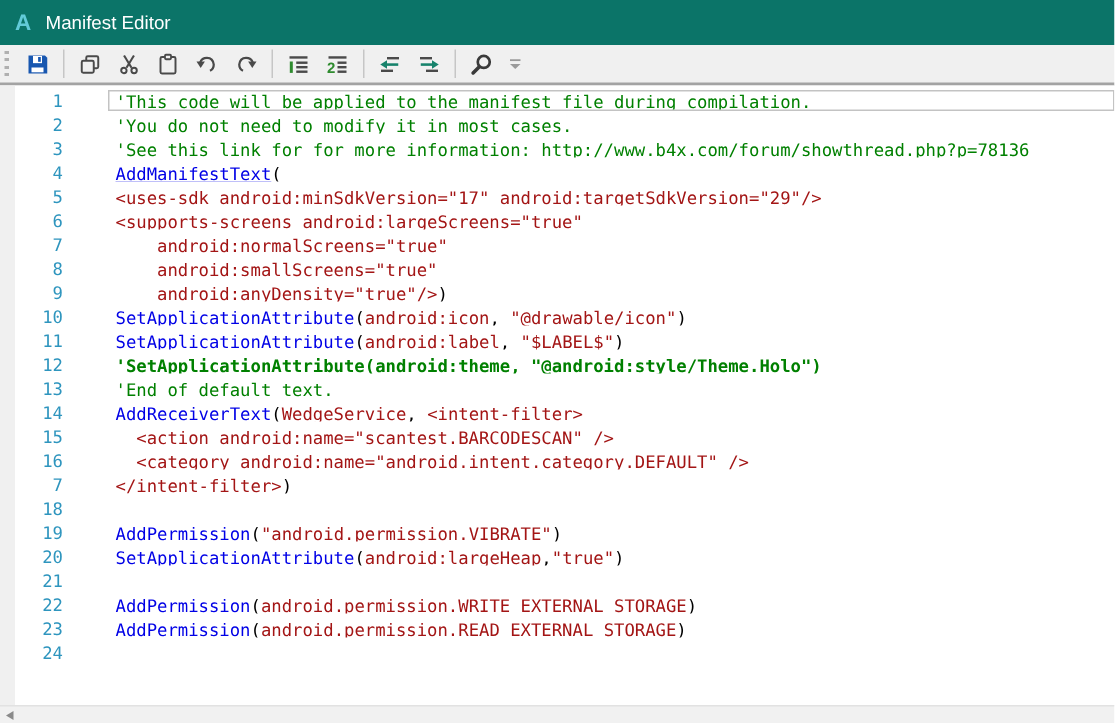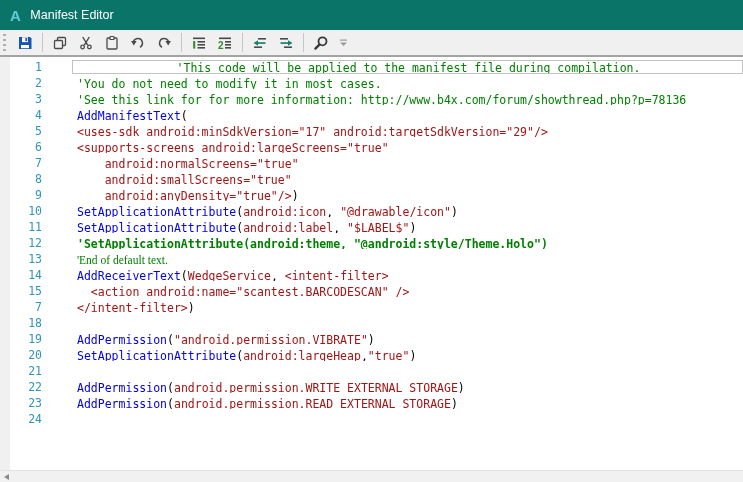--- a/index.html
+++ b/index.html
@@ -41,21 +41,21 @@
   .margin-strip{position:absolute;left:0;top:0;bottom:0;width:10px;background:#f0f0f0;}
   .lines{position:relative;padding-top:2px;}
   .code-line{
     display:flex;height:16px;font-family:"DejaVu Sans Mono",monospace;font-size:11.5px;
   }
   .ln{width:42px;flex:none;text-align:right;color:#2e95be;line-height:16px;}
   .code{
     flex:1;margin:1px 0 1px 30px;padding:0 2px 0 4px;line-height:14px;
     border:1px solid transparent;white-space:pre;box-sizing:border-box;overflow:hidden;
   }
-  .code-line.current .code{border-color:#c3c3c3;text-align:center;}
+  .code-line.current .code{border-color:#c3c3c3;}
   
   .hscroll{
     position:absolute;left:0;right:0;bottom:0;height:12px;background:#f1f1f1;
     border-top:1px solid #e2e2e2;box-sizing:border-box;
   }
   .scroll-left-btn{
     position:absolute;left:1px;top:1px;width:10px;height:10px;background:transparent;border:none;
     display:flex;align-items:center;justify-content:center;padding:0;
   }
   .scroll-left-btn .tri{
@@ -235,29 +235,33 @@
       <div class="code-line">
         <span class="ln">11</span>
         <span class="code"><span style="color: rgb(0, 0, 230);">SetApplicationAttribute</span><span style="color: rgb(0, 0, 0);">(</span><span style="color: rgb(163, 21, 21);">android:label</span><span style="color: rgb(0, 0, 0);">, </span><span style="color: rgb(163, 21, 21);">"$LABEL$"</span><span style="color: rgb(0, 0, 0);">)</span></span>
       </div>
       <div class="code-line">
         <span class="ln">12</span>
         <span class="code"><span style="color: rgb(0, 128, 0); font-weight: bold;">'SetApplicationAttribute(android:theme, "@android:style/Theme.Holo")</span></span>
       </div>
       <div class="code-line">
         <span class="ln">13</span>
-        <span class="code"><span style="color: rgb(0, 128, 0); font-family: Liberation Serif, serif;">'End of default text.</span></span>
+        <span class="code"><span style="color: rgb(0, 128, 0);">'End of default text.</span></span>
       </div>
       <div class="code-line">
         <span class="ln">14</span>
         <span class="code"><span style="color: rgb(0, 0, 230);">AddReceiverText</span><span style="color: rgb(0, 0, 0);">(</span><span style="color: rgb(163, 21, 21);">WedgeService</span><span style="color: rgb(0, 0, 0);">, </span><span style="color: rgb(163, 21, 21);">&lt;intent-filter&gt;</span></span>
       </div>
       <div class="code-line">
         <span class="ln">15</span>
         <span class="code"><span style="color: rgb(163, 21, 21);">  &lt;action android:name="scantest.BARCODESCAN" /&gt;</span></span>
+      </div>
+      <div class="code-line">
+        <span class="ln">16</span>
+        <span class="code"><span style="color: rgb(163, 21, 21);">  &lt;category android:name="android.intent.category.DEFAULT" /&gt;</span></span>
       </div>
       <div class="code-line">
         <span class="ln">7</span>
         <span class="code"><span style="color: rgb(163, 21, 21);">&lt;/intent-filter&gt;</span><span style="color: rgb(0, 0, 0);">)</span></span>
       </div>
       <div class="code-line">
         <span class="ln">18</span>
         <span class="code"></span>
       </div>
       <div class="code-line">

